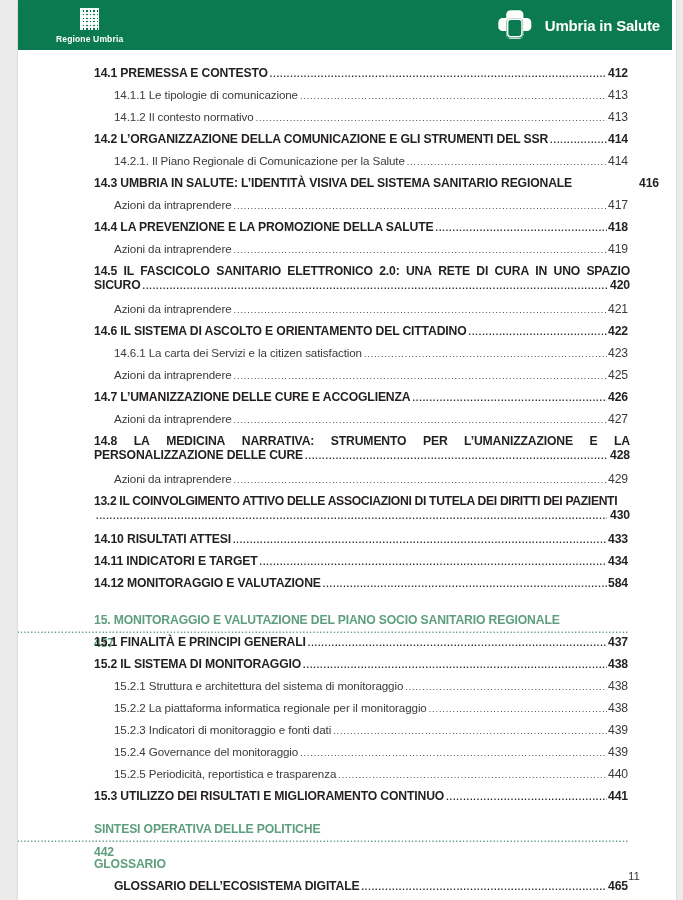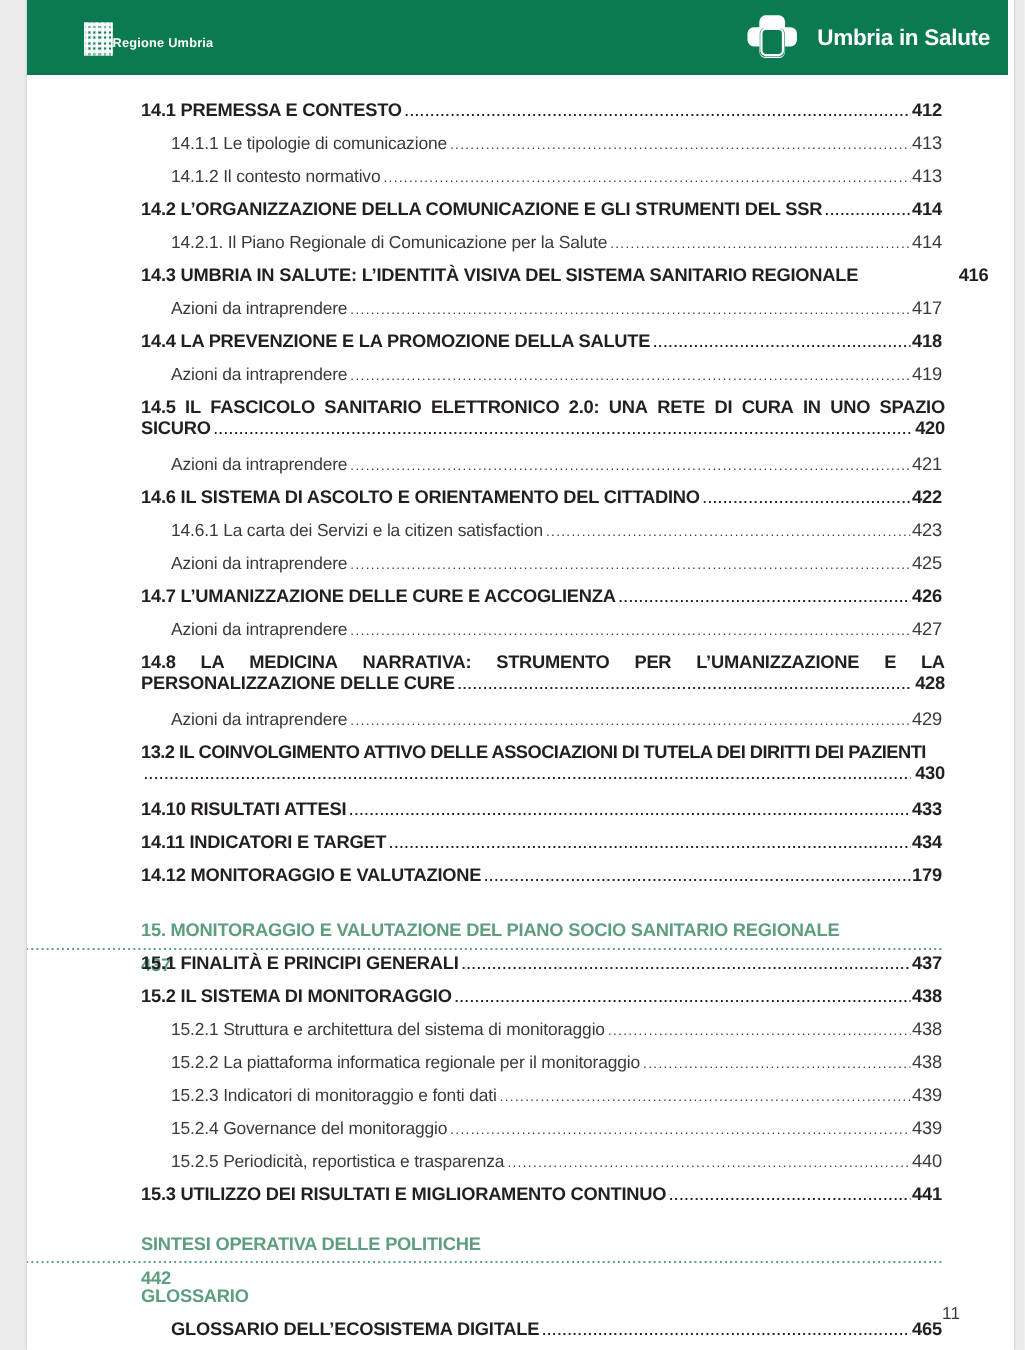--- a/index.html
+++ b/index.html
@@ -31,21 +31,21 @@
     top: 0;
     width: 654px;
     height: 50px;
     background: #0b7a51;
     display: flex;
     align-items: center;
     justify-content: space-between;
   }
   .brand-left {
     display: flex;
-    flex-direction: row;
+    flex-direction: column;
     align-items: center;
     margin-left: 38px;
     margin-top: 2px;
   }
   .brand-left-mark {
     width: 17px;
     height: 22px;
     position: relative;
     display: block;
     background:
@@ -314,21 +314,21 @@
         <span class="pg">433</span>
       </div>
       <div class="entry lvl1" style="top: 504px;">
         <span class="txt">14.11 INDICATORI E TARGET</span>
         <span class="leader">................................................................................................................................................................................................................................................</span>
         <span class="pg">434</span>
       </div>
       <div class="entry lvl1" style="top: 526px;">
         <span class="txt">14.12 MONITORAGGIO E VALUTAZIONE</span>
         <span class="leader">................................................................................................................................................................................................................................................</span>
-        <span class="pg">179</span>
+        <span class="pg">584</span>
       </div>
       <div class="entry lvl1 green" style="top: 563px;">
         <span class="txt">15. MONITORAGGIO E VALUTAZIONE DEL PIANO SOCIO SANITARIO REGIONALE</span>
         <span class="leader">................................................................................................................................................................................................................................................</span>
         <span class="pg">437</span>
       </div>
       <div class="entry lvl1" style="top: 585px;">
         <span class="txt">15.1 FINALITÀ E PRINCIPI GENERALI</span>
         <span class="leader">................................................................................................................................................................................................................................................</span>
         <span class="pg">437</span>

